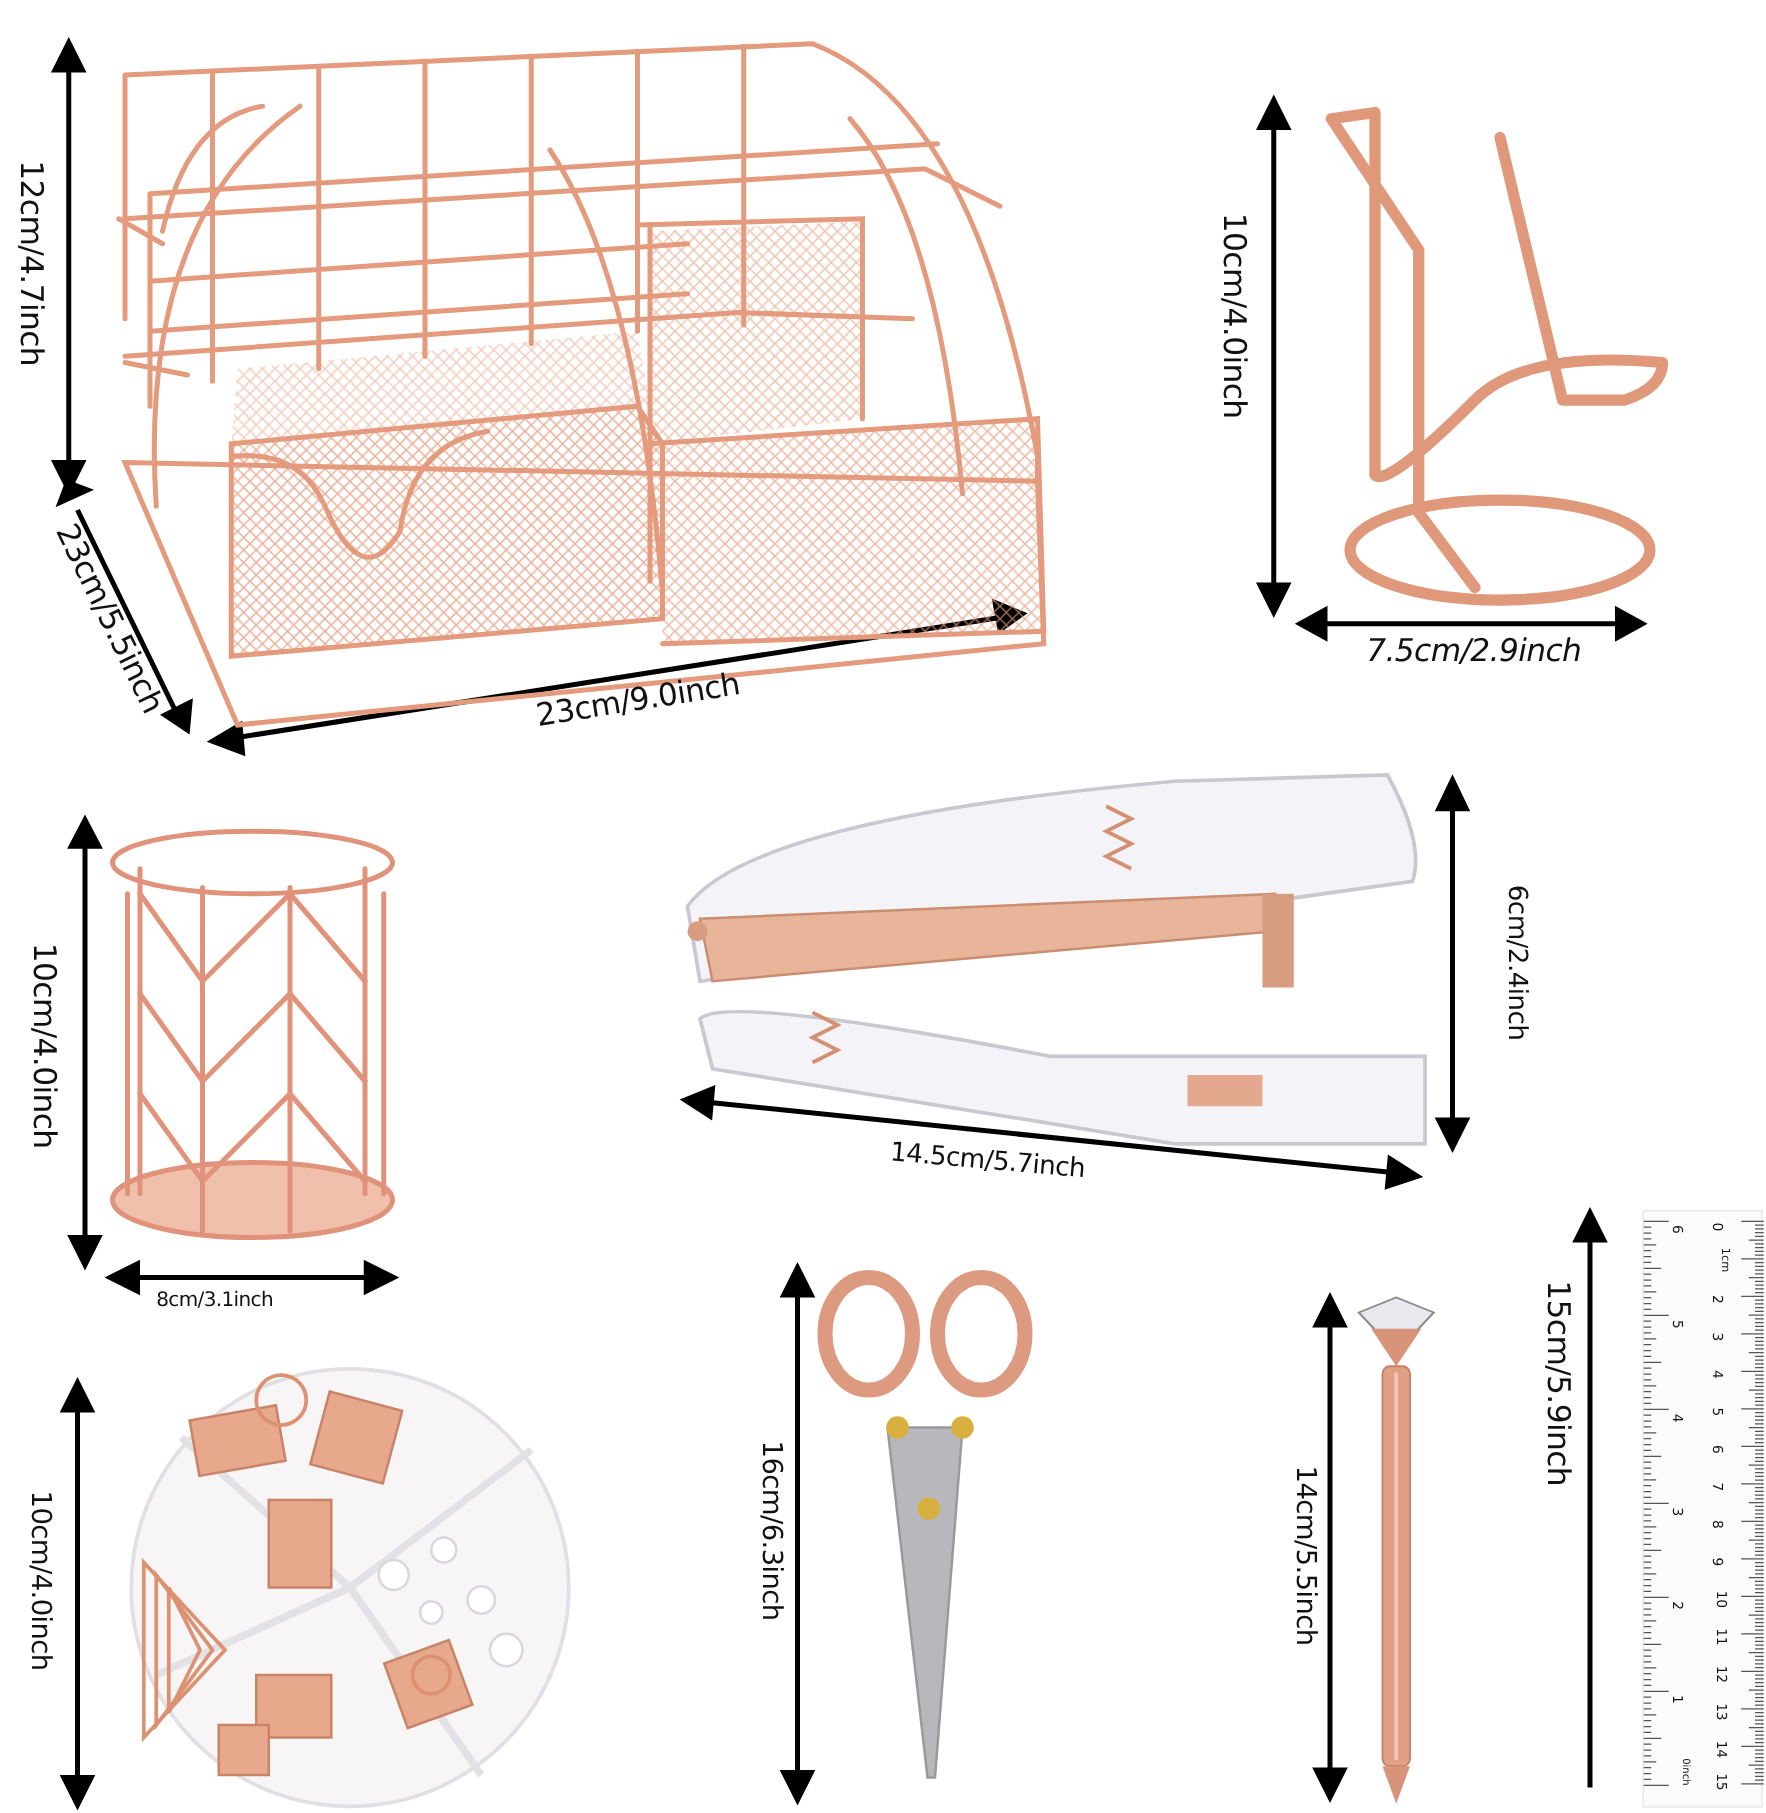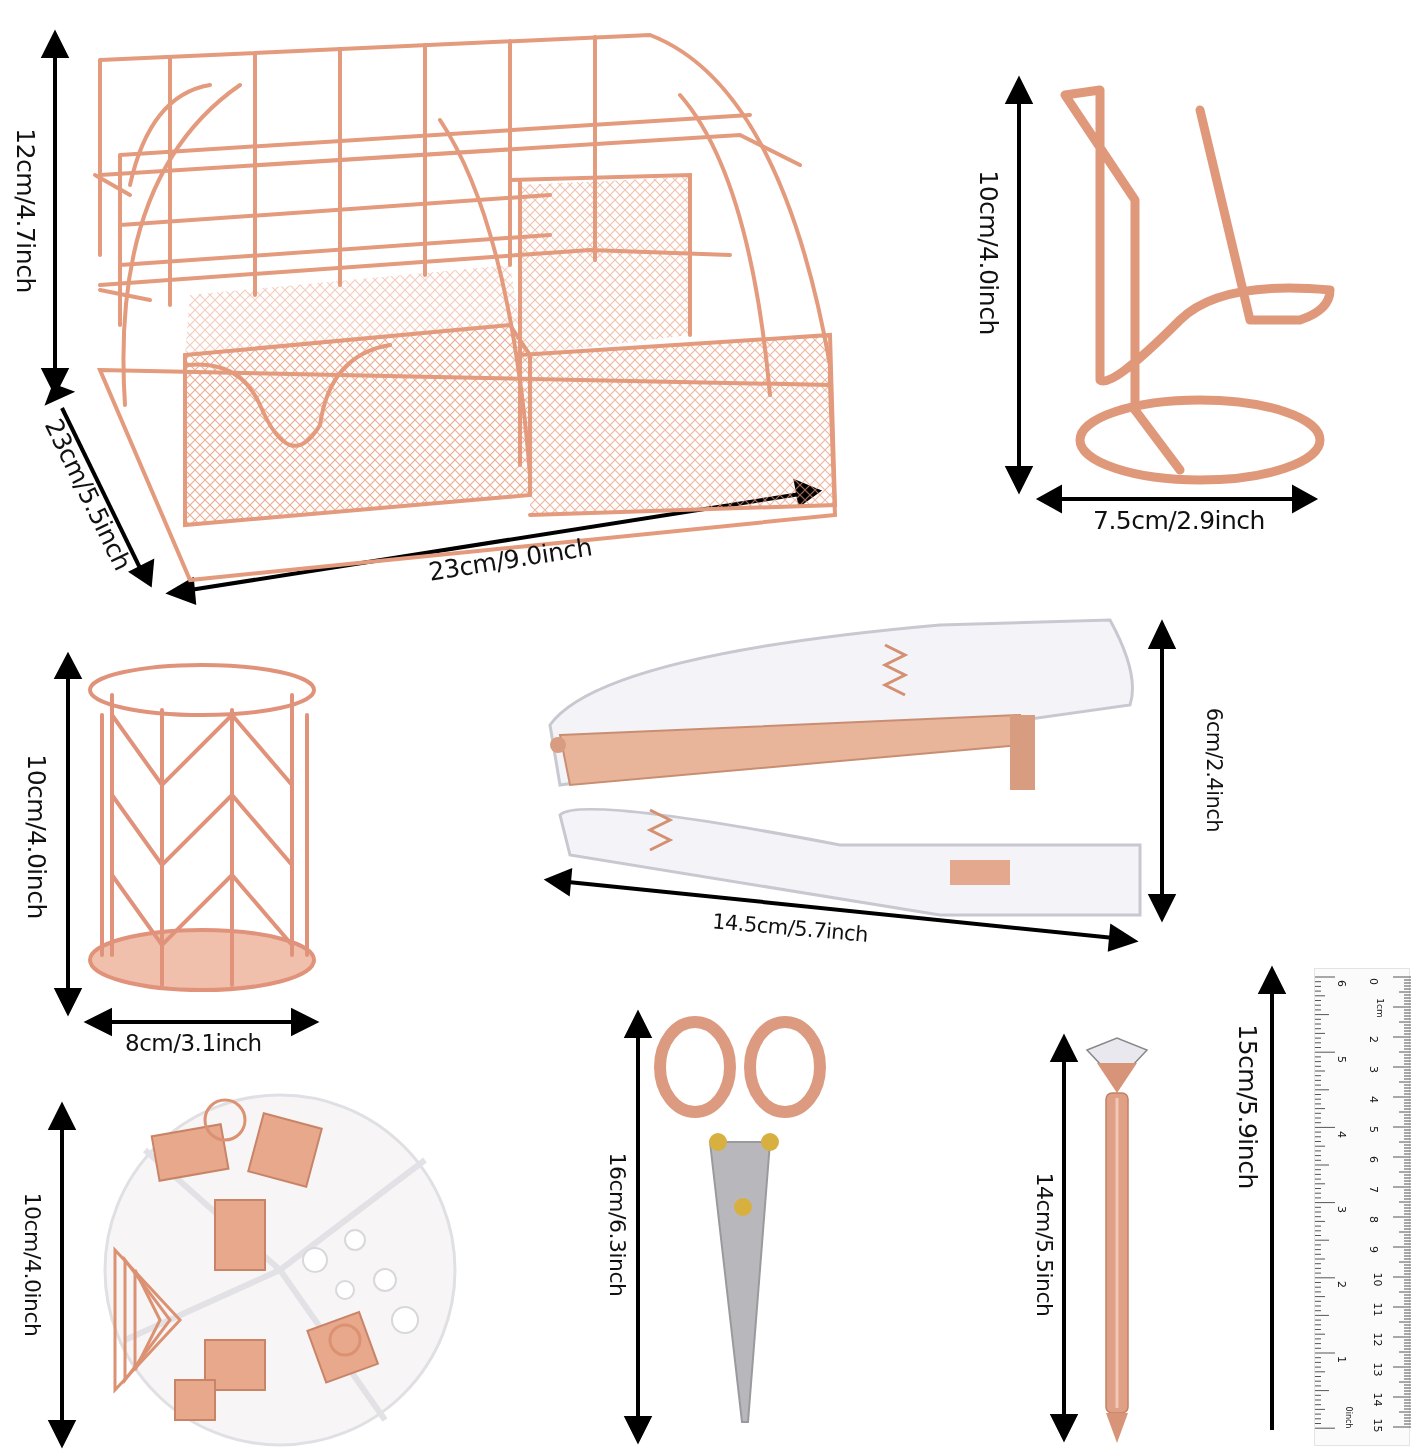--- a/index.html
+++ b/index.html
@@ -475,24 +475,24 @@
         </g>
     </g>
   </svg>
 </div>
 
 <div class="label vlabel" style="left:-75px;top:196px;transform:rotate(90deg);width:200px;text-align:center;">12cm/4.7inch</div>
 <div class="label" style="left:-12px;top:480px;transform:rotate(64deg);width:200px;text-align:center;">23cm/5.5inch</div>
 <div class="label" style="left:428px;top:545px;transform:rotate(-9deg);">23cm/9.0inch</div>
 
 <div class="label vlabel" style="left:888px;top:238px;transform:rotate(90deg);width:200px;text-align:center;">10cm/4.0inch</div>
-<div class="label" style="left:1093px;top:506px;">7.5cm/2.9inch</div>
+<div class="label" style="left:1093px;top:506px;font-style:italic;">7.5cm/2.9inch</div>
 
 <div class="label vlabel" style="left:-64px;top:822px;transform:rotate(90deg);width:200px;text-align:center;">10cm/4.0inch</div>
-<div class="label" style="left:125px;top:1030px;font-size:23px;">8cm/3.1inch</div>
+<div class="label" style="left:125px;top:1030px;font-size:16px;">8cm/3.1inch</div>
 
 <div class="label vlabel" style="left:1114px;top:758px;transform:rotate(90deg);width:200px;text-align:center;font-size:21px;">6cm/2.4inch</div>
 <div class="label" style="left:712px;top:916px;transform:rotate(5deg);font-size:21px;">14.5cm/5.7inch</div>
 
 <div class="label vlabel" style="left:-68px;top:1252px;transform:rotate(90deg);width:200px;text-align:center;font-size:22px;">10cm/4.0inch</div>
 
 <div class="label vlabel" style="left:517px;top:1212px;transform:rotate(90deg);width:200px;text-align:center;font-size:22px;">16cm/6.3inch</div>
 
 <div class="label vlabel" style="left:944px;top:1232px;transform:rotate(90deg);width:200px;text-align:center;font-size:22px;">14cm/5.5inch</div>
 

